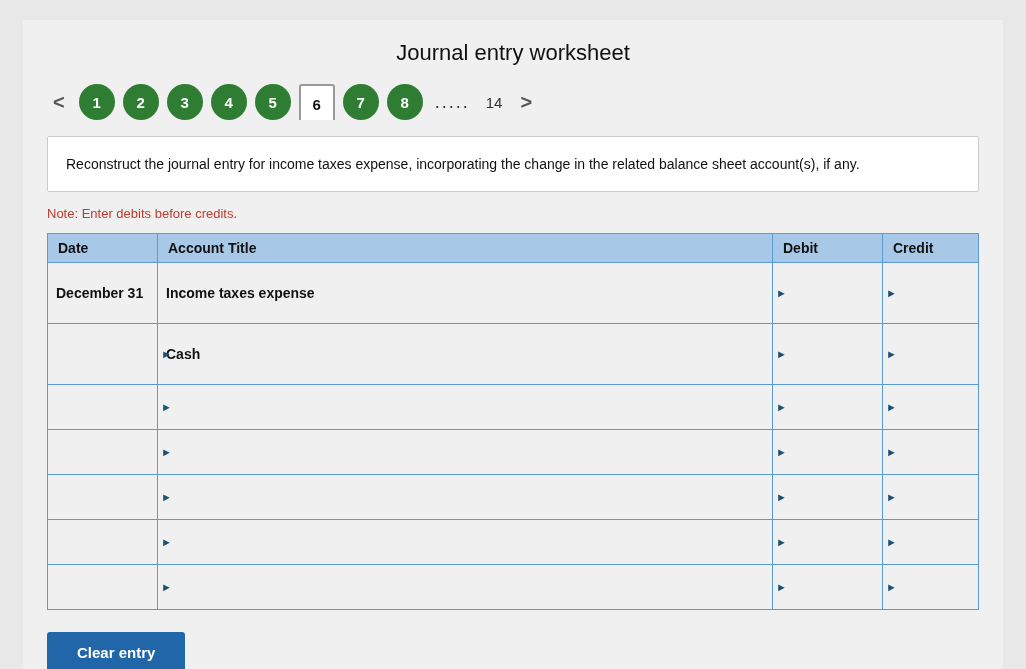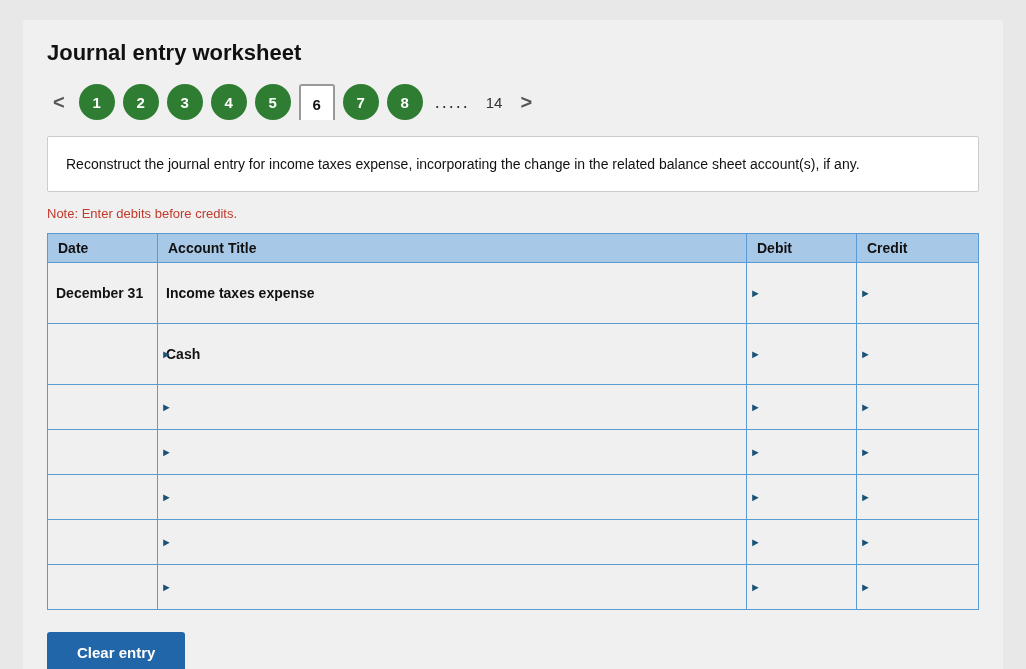--- a/index.html
+++ b/index.html
@@ -14,23 +14,24 @@
       padding: 20px;
     }
     .container {
       background: #f0f0f0;
       width: 980px;
       padding: 20px 24px 30px 24px;
       border-radius: 2px;
     }
     .page-title {
       font-size: 22px;
-      font-weight: bold;
+      font-weight: normal;
       margin-bottom: 18px;
       color: #111;
+      text-align: center;
     }
     .nav-row {
       display: flex;
       align-items: center;
       gap: 8px;
       margin-bottom: 16px;
     }
     .nav-arrow {
       font-size: 20px;
       color: #555;
@@ -106,21 +107,21 @@
       border: 1px solid #5b9bd5;
       padding: 6px 10px;
       text-align: left;
       font-weight: bold;
       color: #111;
       font-size: 14px;
     }
     .journal-table th.date-col { width: 110px; }
     .journal-table th.account-col { }
     .journal-table th.debit-col { width: 110px; }
-    .journal-table th.credit-col { width: 122px; }
+    .journal-table th.credit-col { width: 96px; }
     .journal-table td {
       border: 1px solid #5b9bd5;
       padding: 22px 8px;
       height: 34px;
       vertical-align: middle;
       color: #111;
       font-size: 14px;
       font-weight: bold;
     }
     .journal-table td.date-cell {

